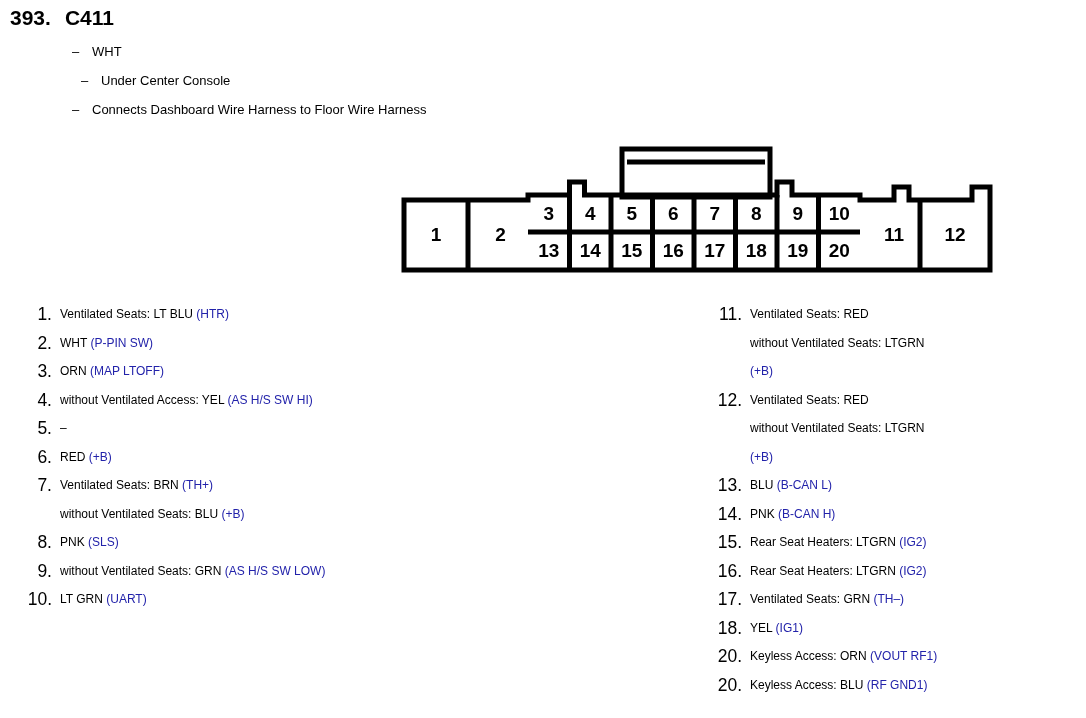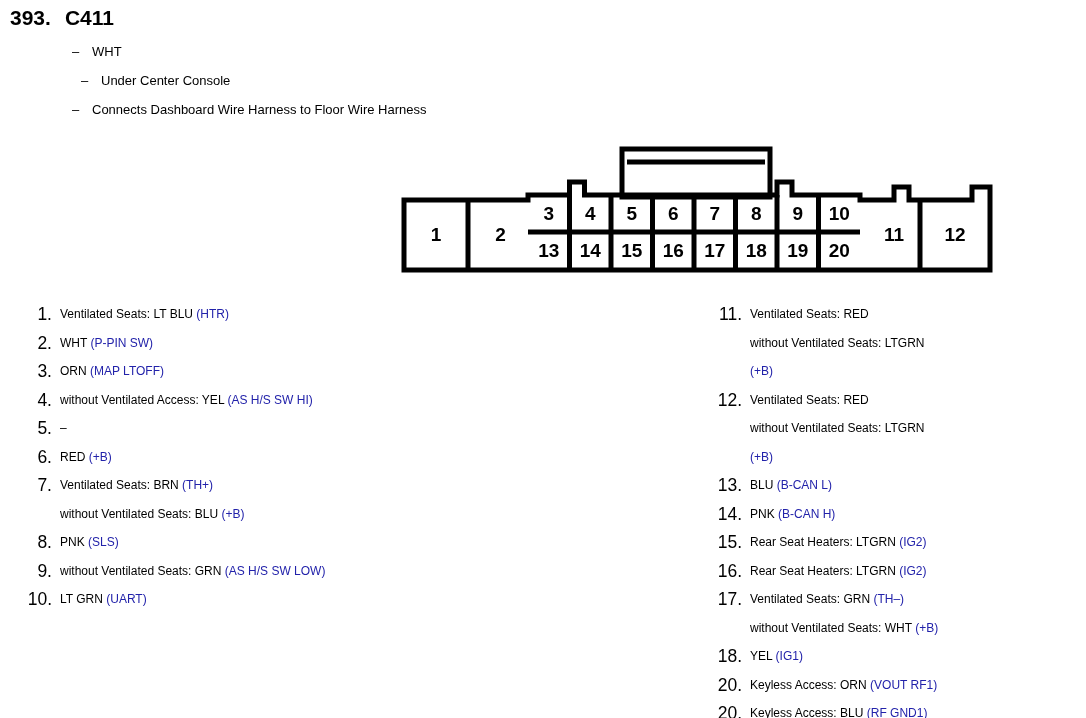--- a/index.html
+++ b/index.html
@@ -238,21 +238,20 @@
       <span class="idx">15.</span>
       <div class="pin-line"><span>Rear Seat Heaters: LTGRN  </span><span class="sig">(IG2)</span></div>
     </div>
     <div class="pin-item">
       <span class="idx">16.</span>
       <div class="pin-line"><span>Rear Seat Heaters: LTGRN  </span><span class="sig">(IG2)</span></div>
     </div>
     <div class="pin-item">
       <span class="idx">17.</span>
       <div class="pin-line"><span>Ventilated Seats: GRN </span><span class="sig">(TH–)</span></div>
-      <div class="pin-line"><span>without Ventilated Seats: WHT </span><span class="sig">(+B)</span></div>
     </div>
     <div class="pin-item">
       <span class="idx">18.</span>
       <div class="pin-line"><span>YEL </span><span class="sig">(IG1)</span></div>
     </div>
     <div class="pin-item">
       <span class="idx">20.</span>
       <div class="pin-line"><span>Keyless Access: ORN </span><span class="sig">(VOUT RF1)</span></div>
     </div>
     <div class="pin-item">

